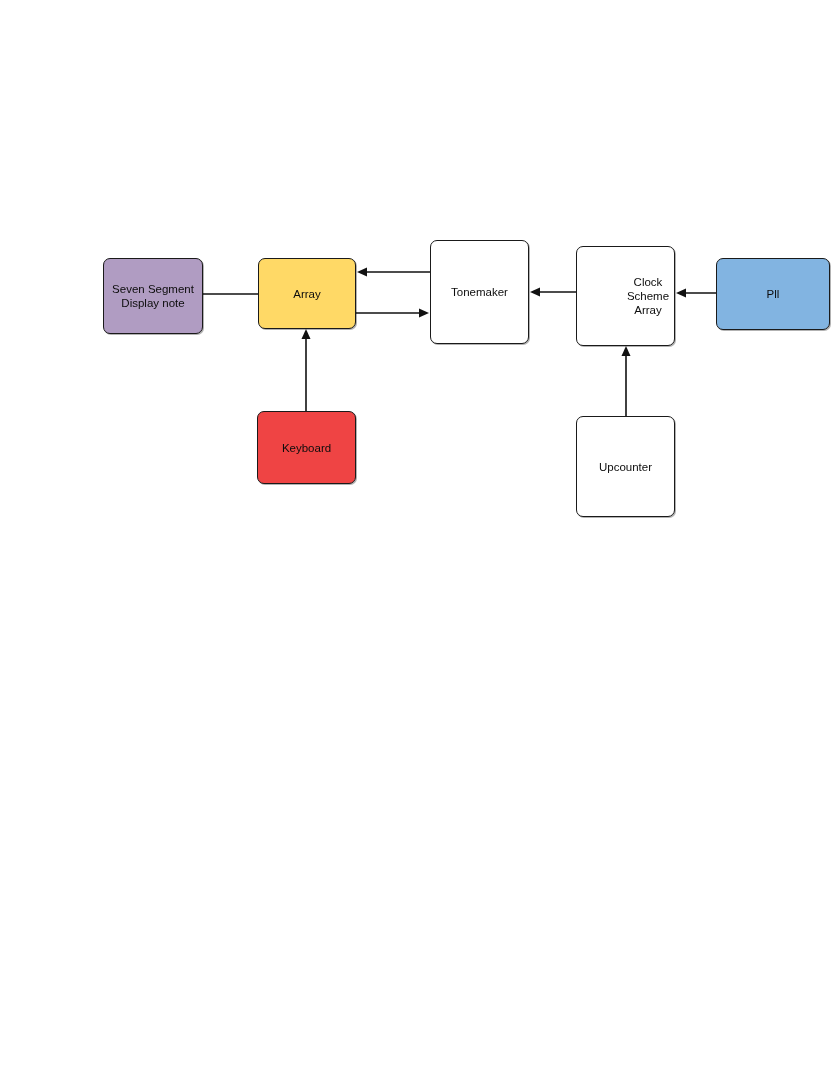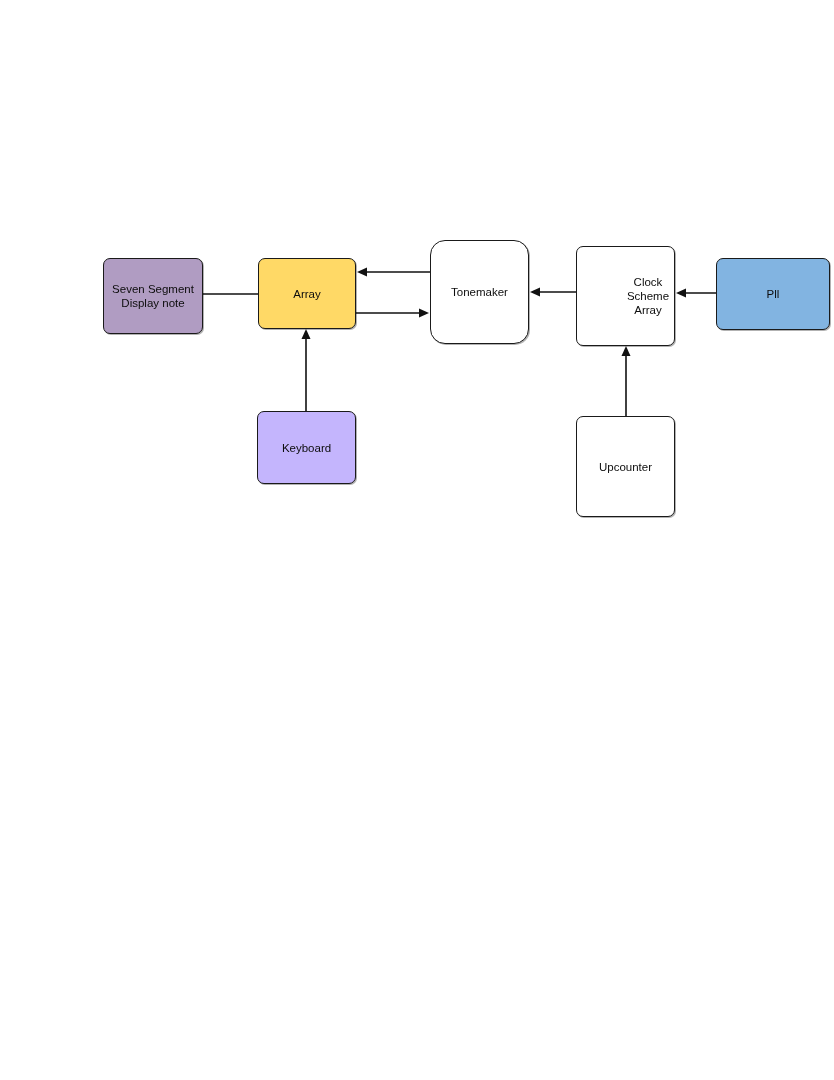--- a/index.html
+++ b/index.html
@@ -92,24 +92,24 @@
       <line x1="626" y1="416" x2="626" y2="355" stroke="#111111" stroke-width="1.6"></line>
       <path d="M 626 346 L 621.5 356 L 630.5 356 z" fill="#111111"></path>
     </g>
   </svg>
 
   <div class="node" style="left:73px; top:258px; width:100px; height:76px; background:#b09cc2;margin-left:30px;">Seven Segment
 Display note</div>
 
   <div class="node" style="left:258px; top:258px; width:98px; height:71px; background:#ffd966;">Array</div>
 
-  <div class="node" style="left:430px; top:240px; width:99px; height:104px; background:#ffffff;border-radius:15px;">Tonemaker</div>
+  <div class="node" style="left:430px; top:240px; width:99px; height:104px; background:#ffffff;">Tonemaker</div>
 
   <div class="node" style="left:576px; top:246px; width:99px; height:100px; background:#ffffff;padding-left:45px;">Clock Scheme
 Array</div>
 
   <div class="node" style="left:716px; top:258px; width:114px; height:72px; background:#82b4e1;">Pll</div>
 
-  <div class="node" style="left:257px; top:411px; width:99px; height:73px; background:#c4b5fd;">Keyboard</div>
+  <div class="node" style="left:257px; top:411px; width:99px; height:73px; background:#ef4444;">Keyboard</div>
 
   <div class="node" style="left:576px; top:416px; width:99px; height:101px; background:#ffffff;">Upcounter</div>
 
 </div>
 
 </body></html>

